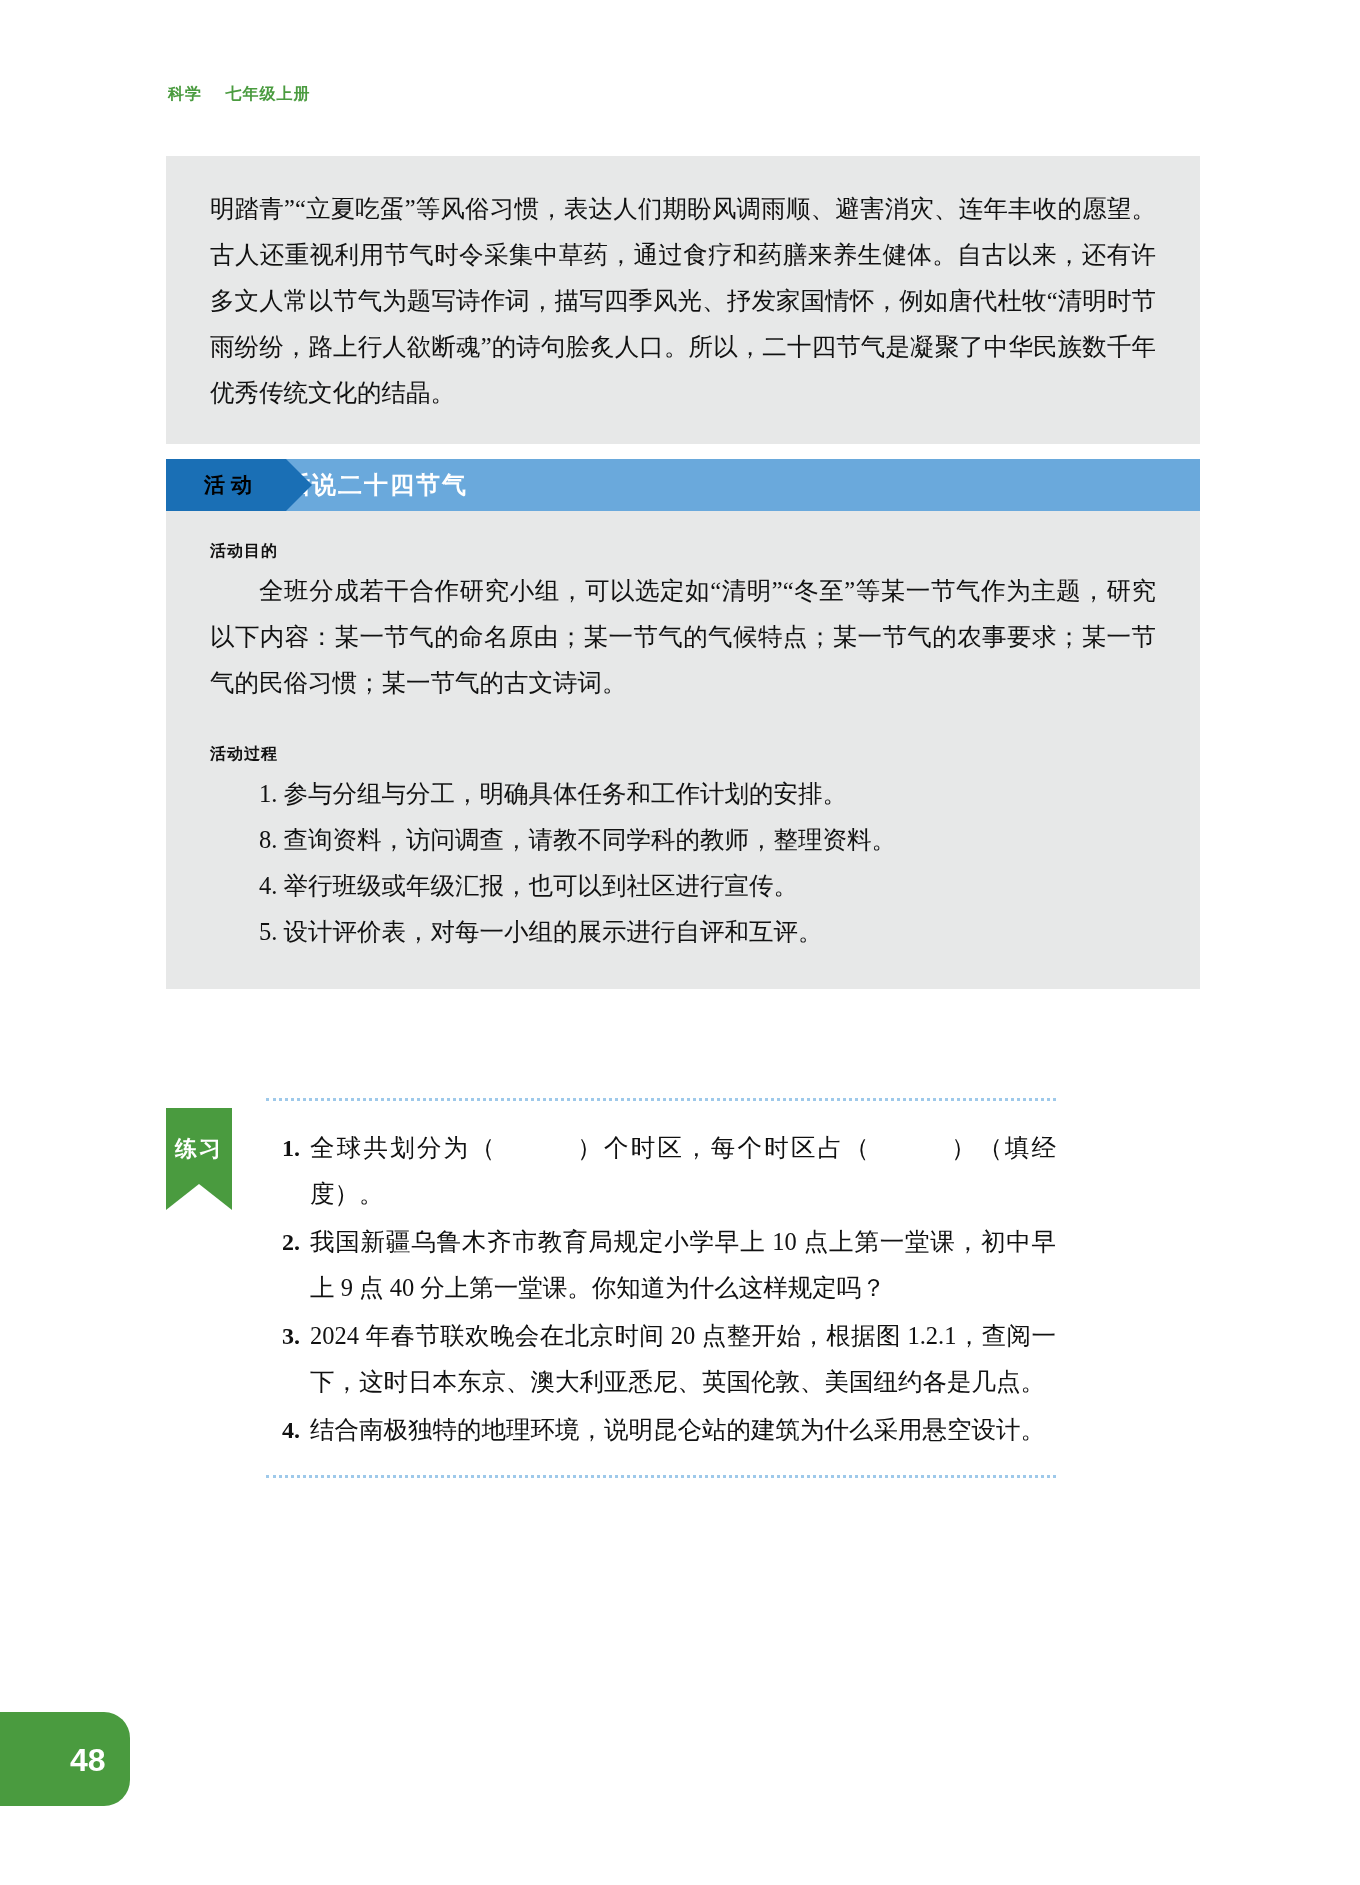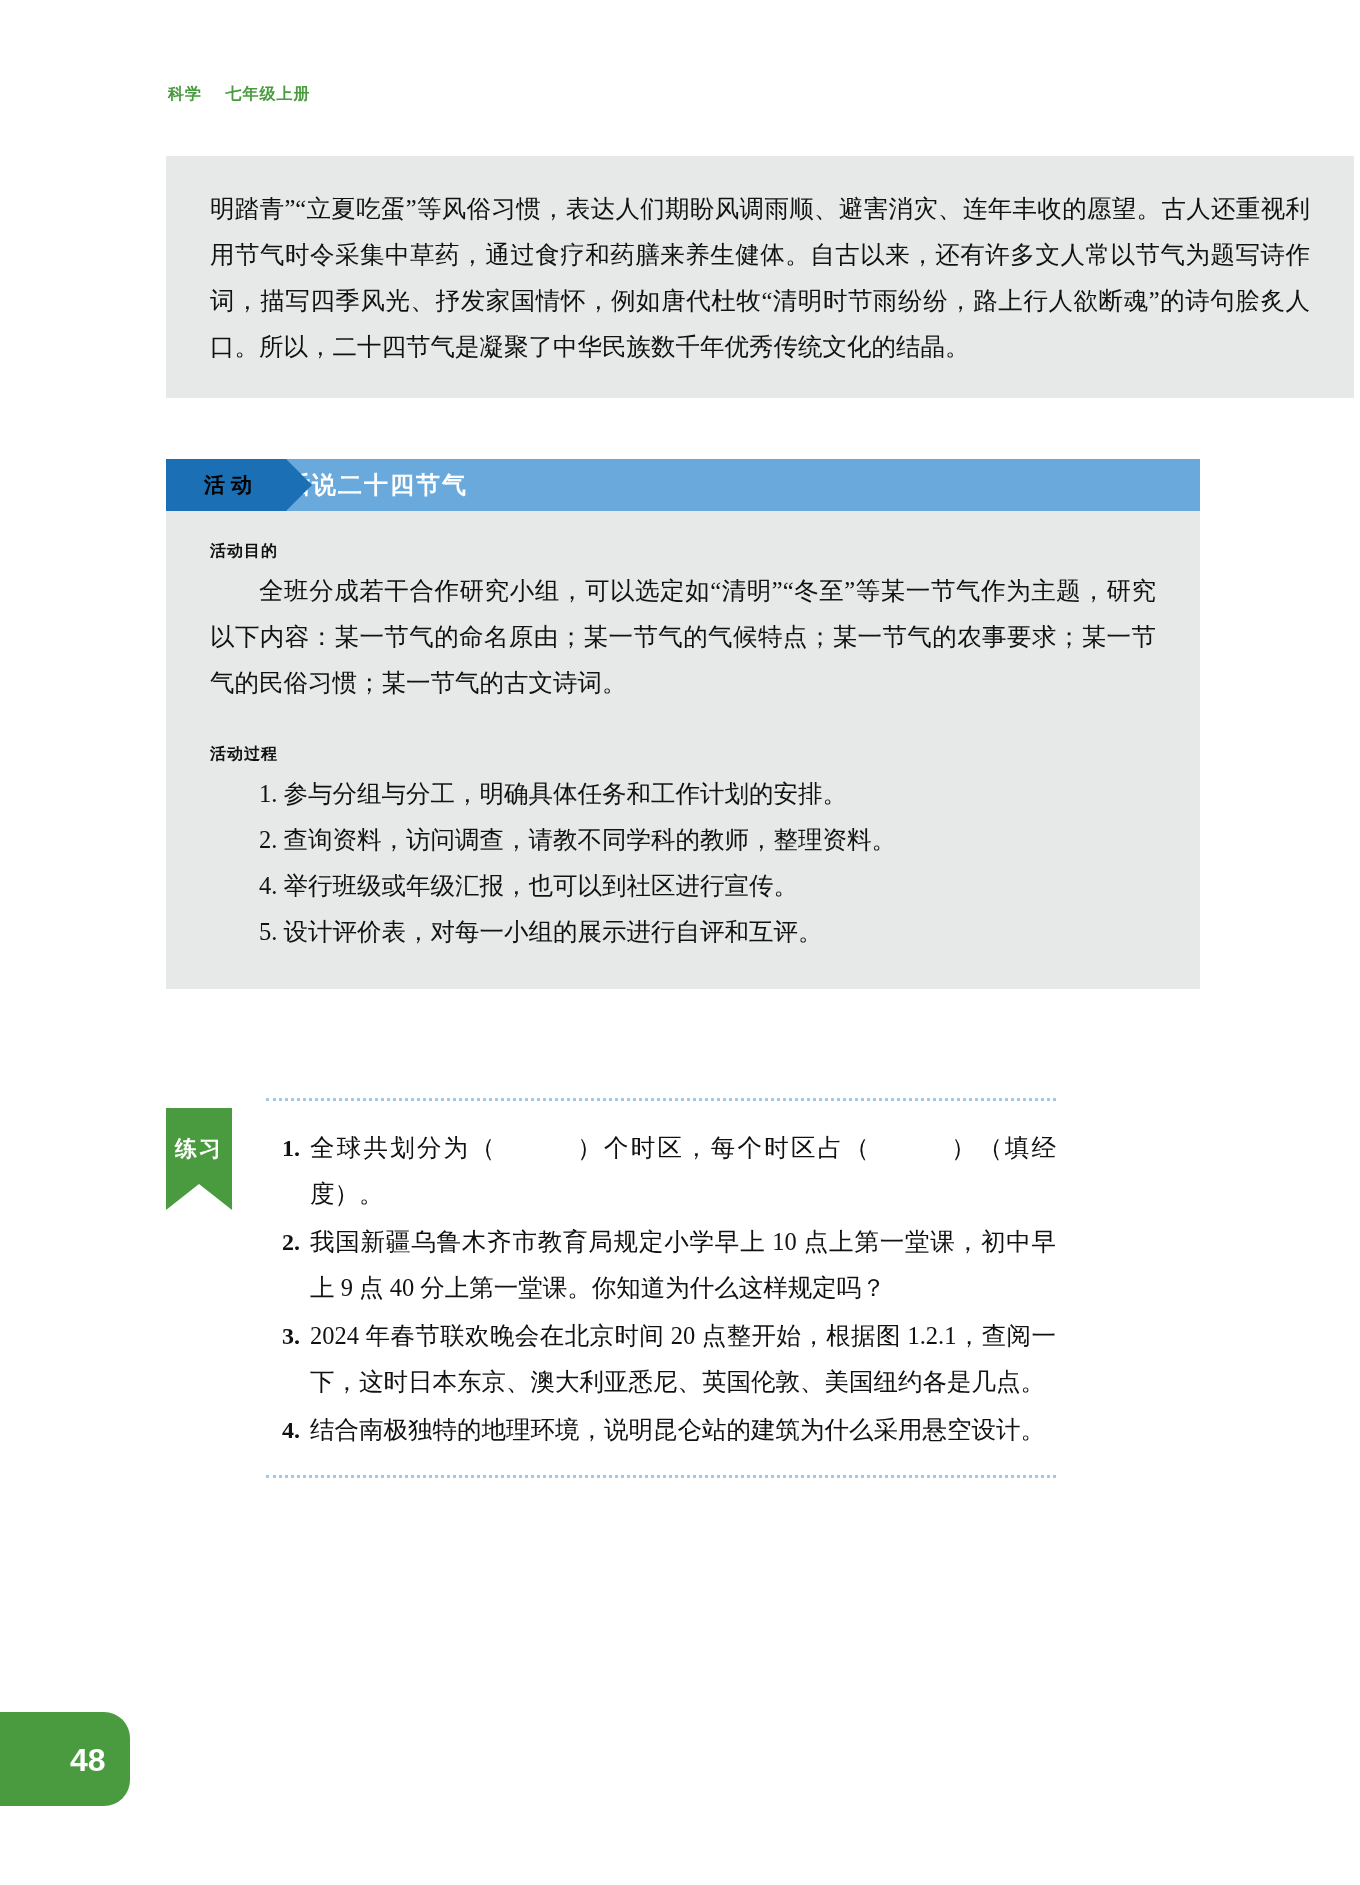--- a/index.html
+++ b/index.html
@@ -26,21 +26,21 @@
     color: #4a9b3f;
     letter-spacing: 1px;
   }
   .page-header .subject { margin-right: 18px; }
 
   
   .grey-block {
     position: absolute;
     left: 166px;
     top: 156px;
-    width: 1188px;
+    width: 1034px;
     background: #e7e8e8;
     box-sizing: border-box;
     padding: 30px 44px 28px 44px;
   }
   .body-text {
     font-size: 24.5px;
     line-height: 46px;
     color: #111;
     text-align: justify;
     text-justify: inter-ideograph;
@@ -224,21 +224,21 @@
   <div class="activity-banner">
     <div class="activity-tag">活动</div>
     <div class="activity-title">话说二十四节气</div>
   </div>
   <div class="activity-body">
     <div class="sub-head">活动目的</div>
     <div class="body-text indent2">全班分成若干合作研究小组，可以选定如“清明”“冬至”等某一节气作为主题，研究以下内容：某一节气的命名原由；某一节气的气候特点；某一节气的农事要求；某一节气的民俗习惯；某一节气的古文诗词。</div>
 
     <div class="sub-head second">活动过程</div>
     <div class="step-line">1. 参与分组与分工，明确具体任务和工作计划的安排。</div>
-    <div class="step-line">2. 查询资料，访问调查，请教不同学科的教师，整理资料。</div>
+    <div class="step-line">8. 查询资料，访问调查，请教不同学科的教师，整理资料。</div>
     <div class="step-line">4. 举行班级或年级汇报，也可以到社区进行宣传。</div>
     <div class="step-line">5. 设计评价表，对每一小组的展示进行自评和互评。</div>
   </div>
 </div>
 
 <div class="ex-wrap">
   <div class="dotted"></div>
   <div class="ex-tab">练习</div>
   <div class="ex-list">
     <div class="ex-item">

